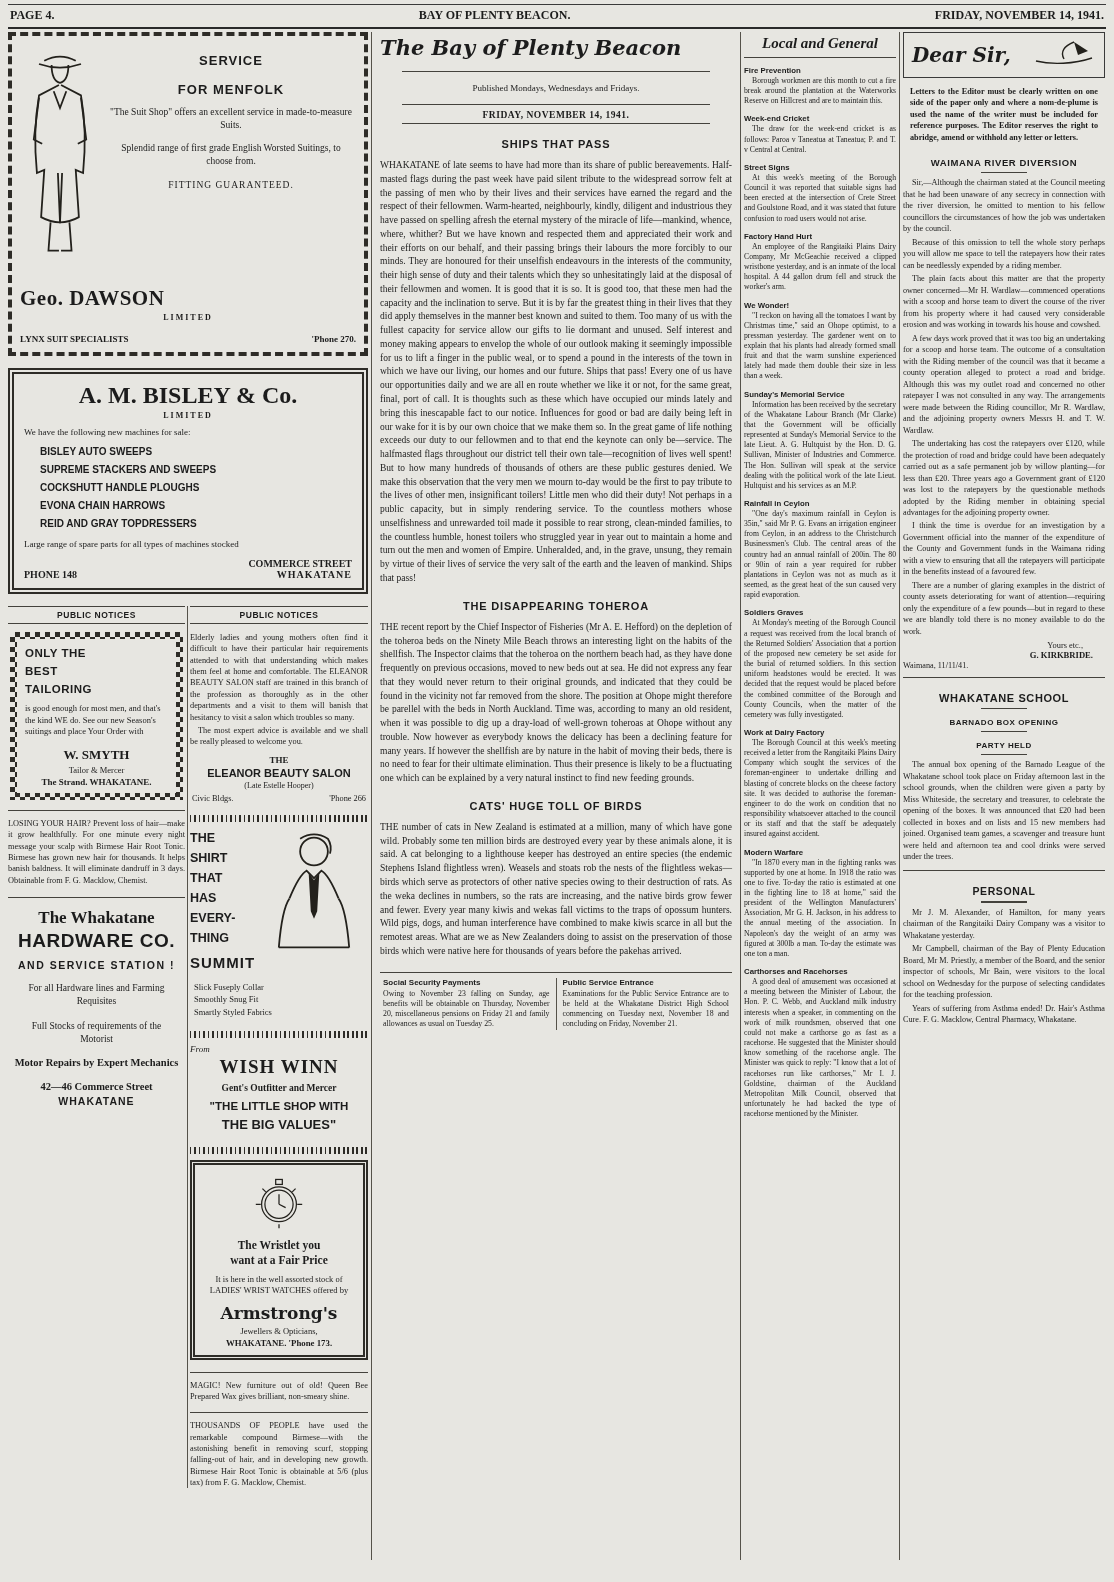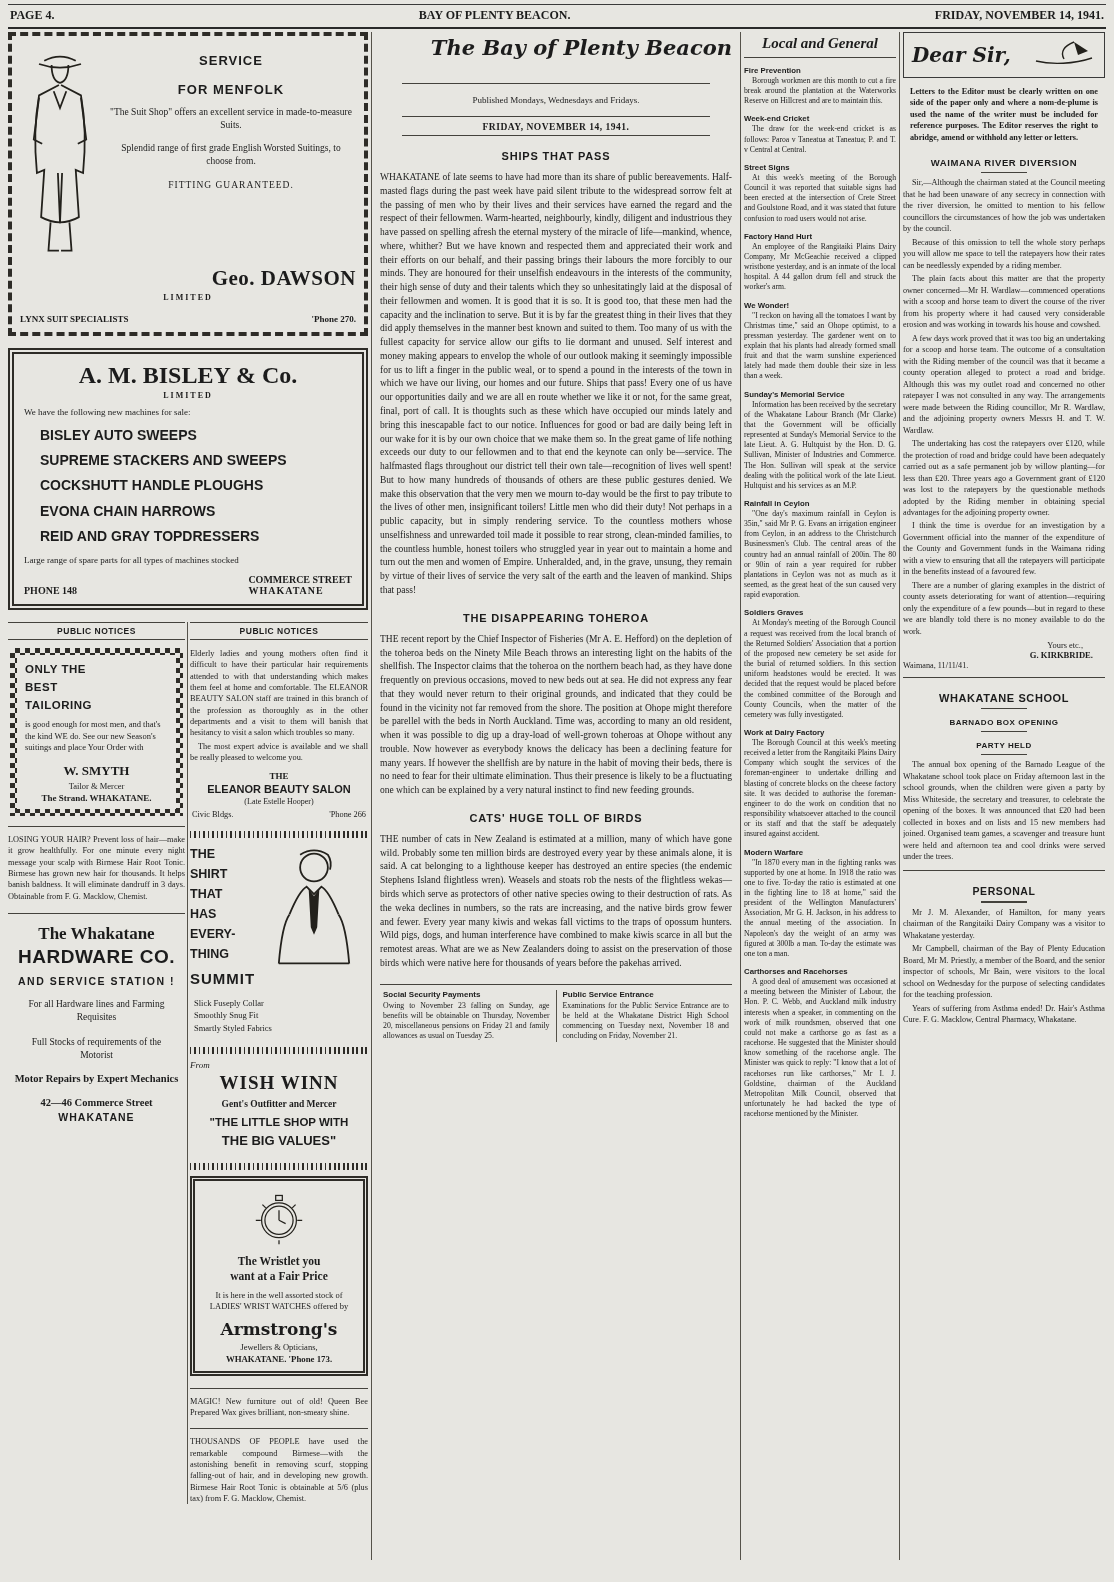--- a/index.html
+++ b/index.html
@@ -12,21 +12,21 @@
   .vrule { width:1px; background:#55524a; margin:0 3px; }
   .regL { width:360px; overflow:hidden; }
   .c3 { width:362px; overflow:hidden; padding:0 5px; }
   .c4 { width:152px; overflow:hidden; }
   .c5 { width:202px; overflow:hidden; }
 
   .hr { border-top:1px solid #44423c; margin:7px 0; }
   .srule { width:46px; border-top:1px solid #44423c; margin:4px auto; }
 
   
-  .mast-title { font-family:"DejaVu Serif", serif; font-weight:bold; font-style:italic; font-size:21px; text-align:right; padding:3px 0 22px; }
+  .mast-title { font-family:"DejaVu Serif", serif; font-weight:bold; font-style:italic; font-size:21px; text-align:left; padding:3px 0 10px; }
   .mast-rule { border-top:1px solid #44423c; margin:1px 22px; }
   .mast-pub { text-align:center; font-size:9px; padding:10px 0; }
   .mast-date { text-align:center; font-weight:bold; font-size:9.5px; letter-spacing:.5px; padding:4px 0 2px; }
 
   
   .ed-h { font-family:"Liberation Sans",sans-serif; font-weight:bold; font-size:11px; letter-spacing:.8px; text-align:center; margin:14px 0 9px; }
   .ed-b { font-size:9.5px; line-height:1.45; text-align:justify; }
 
   .bn { display:flex; border-top:1px solid #44423c; margin-top:13px; padding-top:5px; }
   .bn-col { flex:1; padding:0 3px; }
@@ -60,32 +60,32 @@
   .scrule { width:1px; background:#55524a; margin:0 2px; }
   .sc2 { flex:1; }
 
   .dawson { border:4px dashed #2e2c27; padding:7px 8px 8px; }
   .dawson-top { display:flex; }
   .dawson-fig { width:86px; flex:none; }
   .dawson-txt { flex:1; text-align:center; }
   .dw-h { font-family:"Liberation Sans",sans-serif; font-weight:bold; font-size:13px; letter-spacing:1px; margin-top:10px; }
   .dw-p { font-size:9.5px; line-height:1.4; margin-top:9px; padding:0 4px; }
   .dw-fit { font-size:9.5px; letter-spacing:1px; margin-top:12px; }
-  .dw-name { text-align:right; font-weight:bold; font-size:21px; margin-top:4px; letter-spacing:.5px; }
+  .dw-name { text-align:left; font-weight:bold; font-size:21px; margin-top:24px; letter-spacing:.5px; }
   .dw-ltd { text-align:center; font-size:8px; letter-spacing:2px; font-weight:bold; margin-top:2px; }
   .dw-foot { display:flex; justify-content:space-between; font-size:9px; font-weight:bold; margin-top:12px; }
 
   .bisley { border:6px double #2e2c27; padding:8px 10px; }
   .bi-name { text-align:center; font-weight:bold; font-size:24px; }
   .bi-ltd { text-align:center; font-size:8px; letter-spacing:2px; font-weight:bold; margin:2px 0 7px; }
   .bi-intro { font-size:9px; margin-bottom:6px; }
-  .bi-mach { font-family:"Liberation Sans",sans-serif; font-weight:bold; font-size:14px; line-height:1.8; padding-left:16px; }
+  .bi-mach { font-family:"Liberation Sans",sans-serif; font-weight:bold; font-size:10px; line-height:1.8; padding-left:16px; }
   .bi-spare { font-size:9px; margin-top:6px; }
   .bi-foot { display:flex; justify-content:space-between; align-items:flex-end; font-weight:bold; font-size:10px; margin-top:9px; }
-  .bi-right { }
+  .bi-right { text-align:right; }
 
   .checker { padding:7px; margin:0 2px;
     background-image:linear-gradient(45deg,#2e2c27 25%,transparent 25%,transparent 75%,#2e2c27 75%),
                      linear-gradient(45deg,#2e2c27 25%,transparent 25%,transparent 75%,#2e2c27 75%);
     background-size:10px 10px; background-position:0 0,5px 5px; }
   .checker-in { background:#e7e6e1; padding:6px 8px; }
   .sm-h { font-family:"Liberation Sans",sans-serif; font-weight:bold; font-size:11.5px; letter-spacing:.5px; line-height:1.55; }
   .sm-b { font-size:8.5px; line-height:1.35; margin-top:5px; }
   .sm-name { text-align:center; font-weight:bold; font-size:13px; margin-top:9px; }
   .sm-t { text-align:center; font-size:8.5px; margin-top:2px; }

